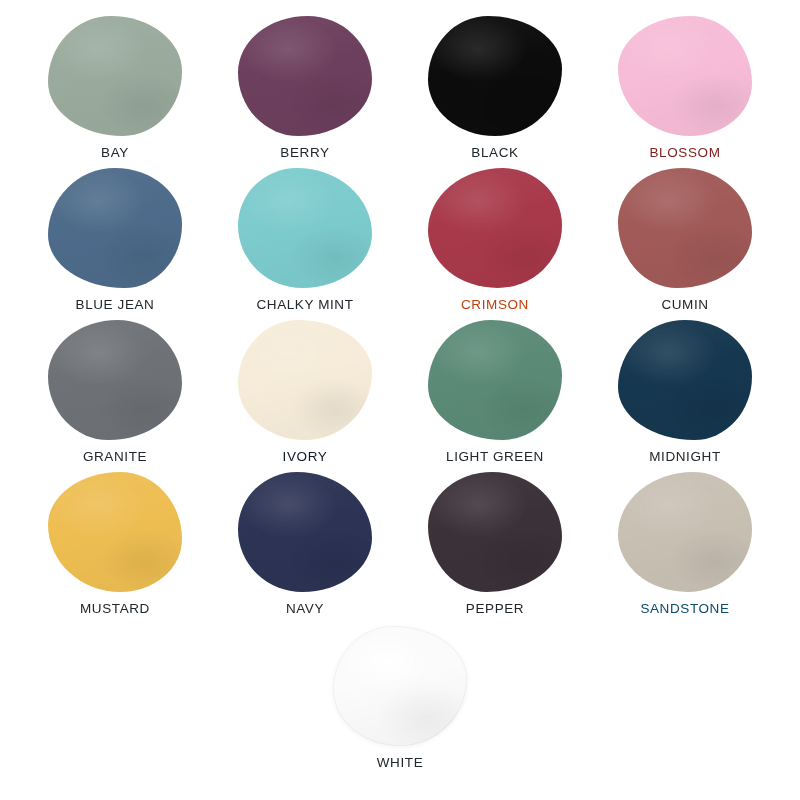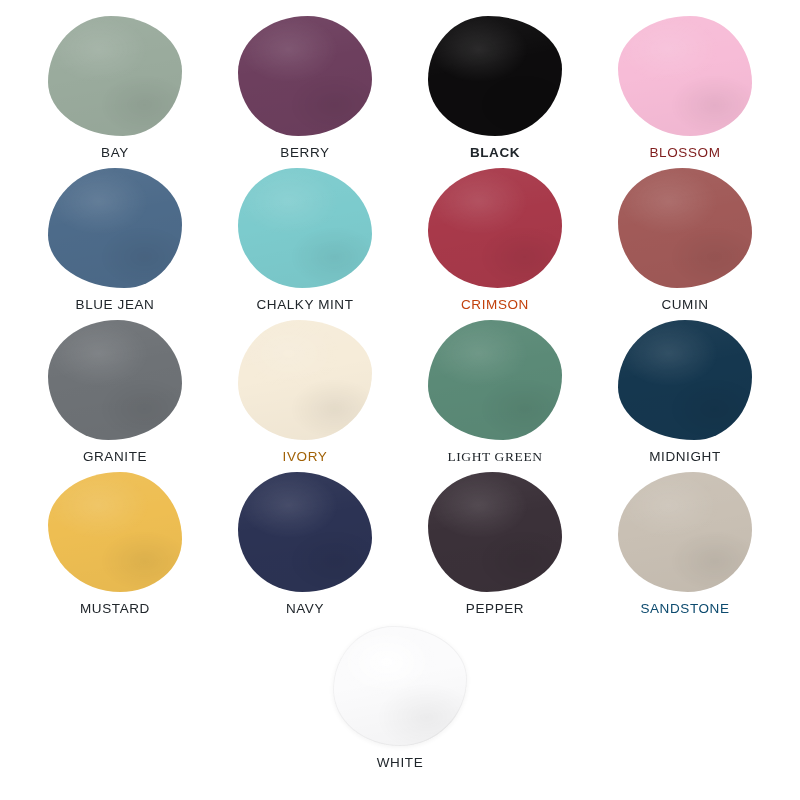--- a/index.html
+++ b/index.html
@@ -118,21 +118,21 @@
     <div class="swatch-cell">
       <div class="blob shape-a" style="background-color: rgb(154, 171, 157);"></div>
       <div class="swatch-label" style="color: rgb(32, 38, 43);">BAY</div>
     </div>
     <div class="swatch-cell">
       <div class="blob shape-b" style="background-color: rgb(109, 63, 94);"></div>
       <div class="swatch-label" style="color: rgb(32, 38, 43); text-align: right;">BERRY</div>
     </div>
     <div class="swatch-cell">
       <div class="blob shape-c" style="background-color: rgb(13, 12, 13);"></div>
-      <div class="swatch-label" style="color: rgb(32, 38, 43); font-weight: bold;">BLACK</div>
+      <div class="swatch-label" style="color: rgb(32, 38, 43);">BLACK</div>
     </div>
     <div class="swatch-cell">
       <div class="blob shape-d" style="background-color: rgb(247, 188, 215);"></div>
       <div class="swatch-label" style="color: #7f1d1d;">BLOSSOM</div>
     </div>
 
     <div class="swatch-cell">
       <div class="blob shape-e" style="background-color: rgb(77, 107, 138);"></div>
       <div class="swatch-label" style="color: rgb(32, 38, 43);">BLUE JEAN</div>
     </div>
@@ -148,25 +148,25 @@
       <div class="blob shape-h" style="background-color: rgb(161, 90, 88);"></div>
       <div class="swatch-label" style="color: rgb(32, 38, 43);">CUMIN</div>
     </div>
 
     <div class="swatch-cell">
       <div class="blob shape-b" style="background-color: rgb(110, 114, 118);"></div>
       <div class="swatch-label" style="color: rgb(32, 38, 43);">GRANITE</div>
     </div>
     <div class="swatch-cell">
       <div class="blob shape-c" style="background-color: rgb(246, 236, 217);"></div>
-      <div class="swatch-label" style="color: #a16207;">IVORY</div>
+      <div class="swatch-label" style="color: #0f172a;">IVORY</div>
     </div>
     <div class="swatch-cell">
       <div class="blob shape-a" style="background-color: rgb(91, 138, 119);"></div>
-      <div class="swatch-label" style="color: rgb(32, 38, 43); font-family: Liberation Serif, serif;">LIGHT GREEN</div>
+      <div class="swatch-label" style="color: rgb(32, 38, 43);">LIGHT GREEN</div>
     </div>
     <div class="swatch-cell">
       <div class="blob shape-e" style="background-color: rgb(21, 55, 79);"></div>
       <div class="swatch-label" style="color: rgb(32, 38, 43);">MIDNIGHT</div>
     </div>
 
     <div class="swatch-cell">
       <div class="blob shape-d" style="background-color: rgb(238, 190, 82);"></div>
       <div class="swatch-label" style="color: rgb(32, 38, 43);">MUSTARD</div>
     </div>

